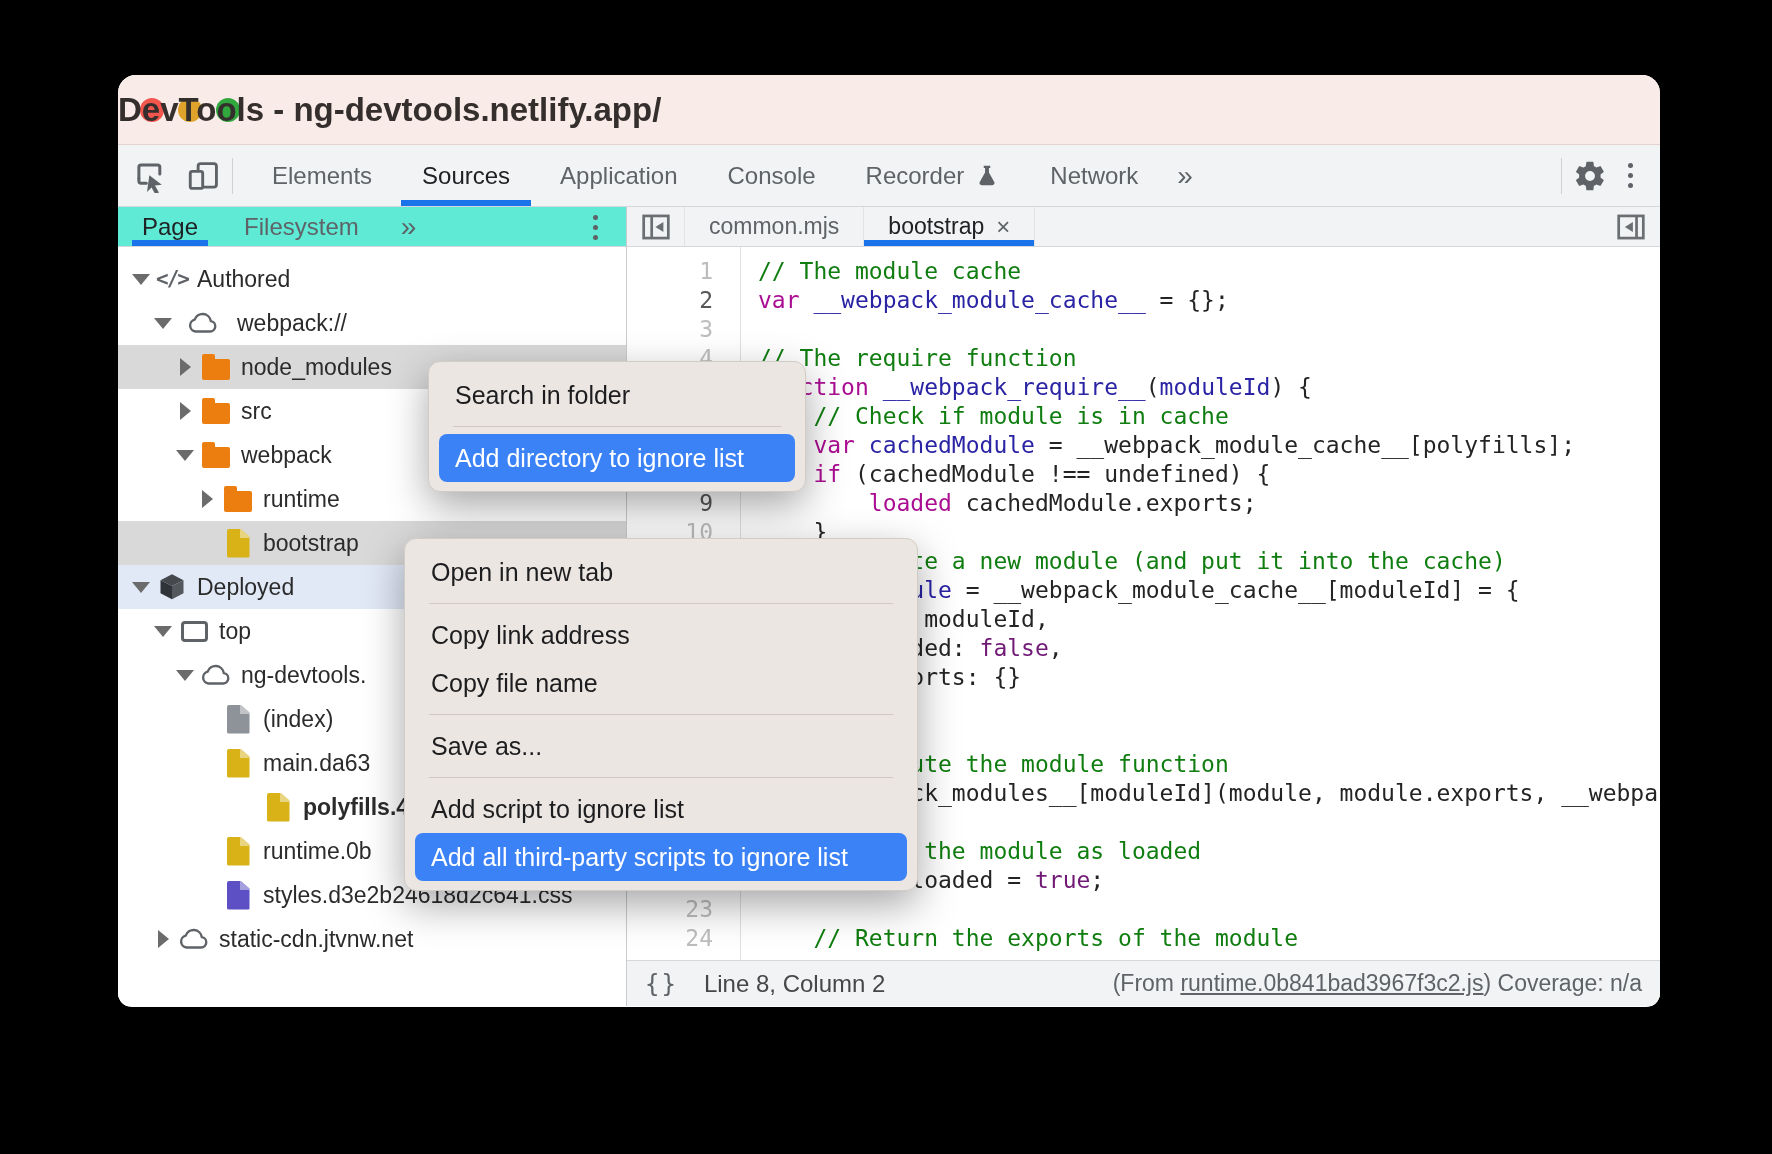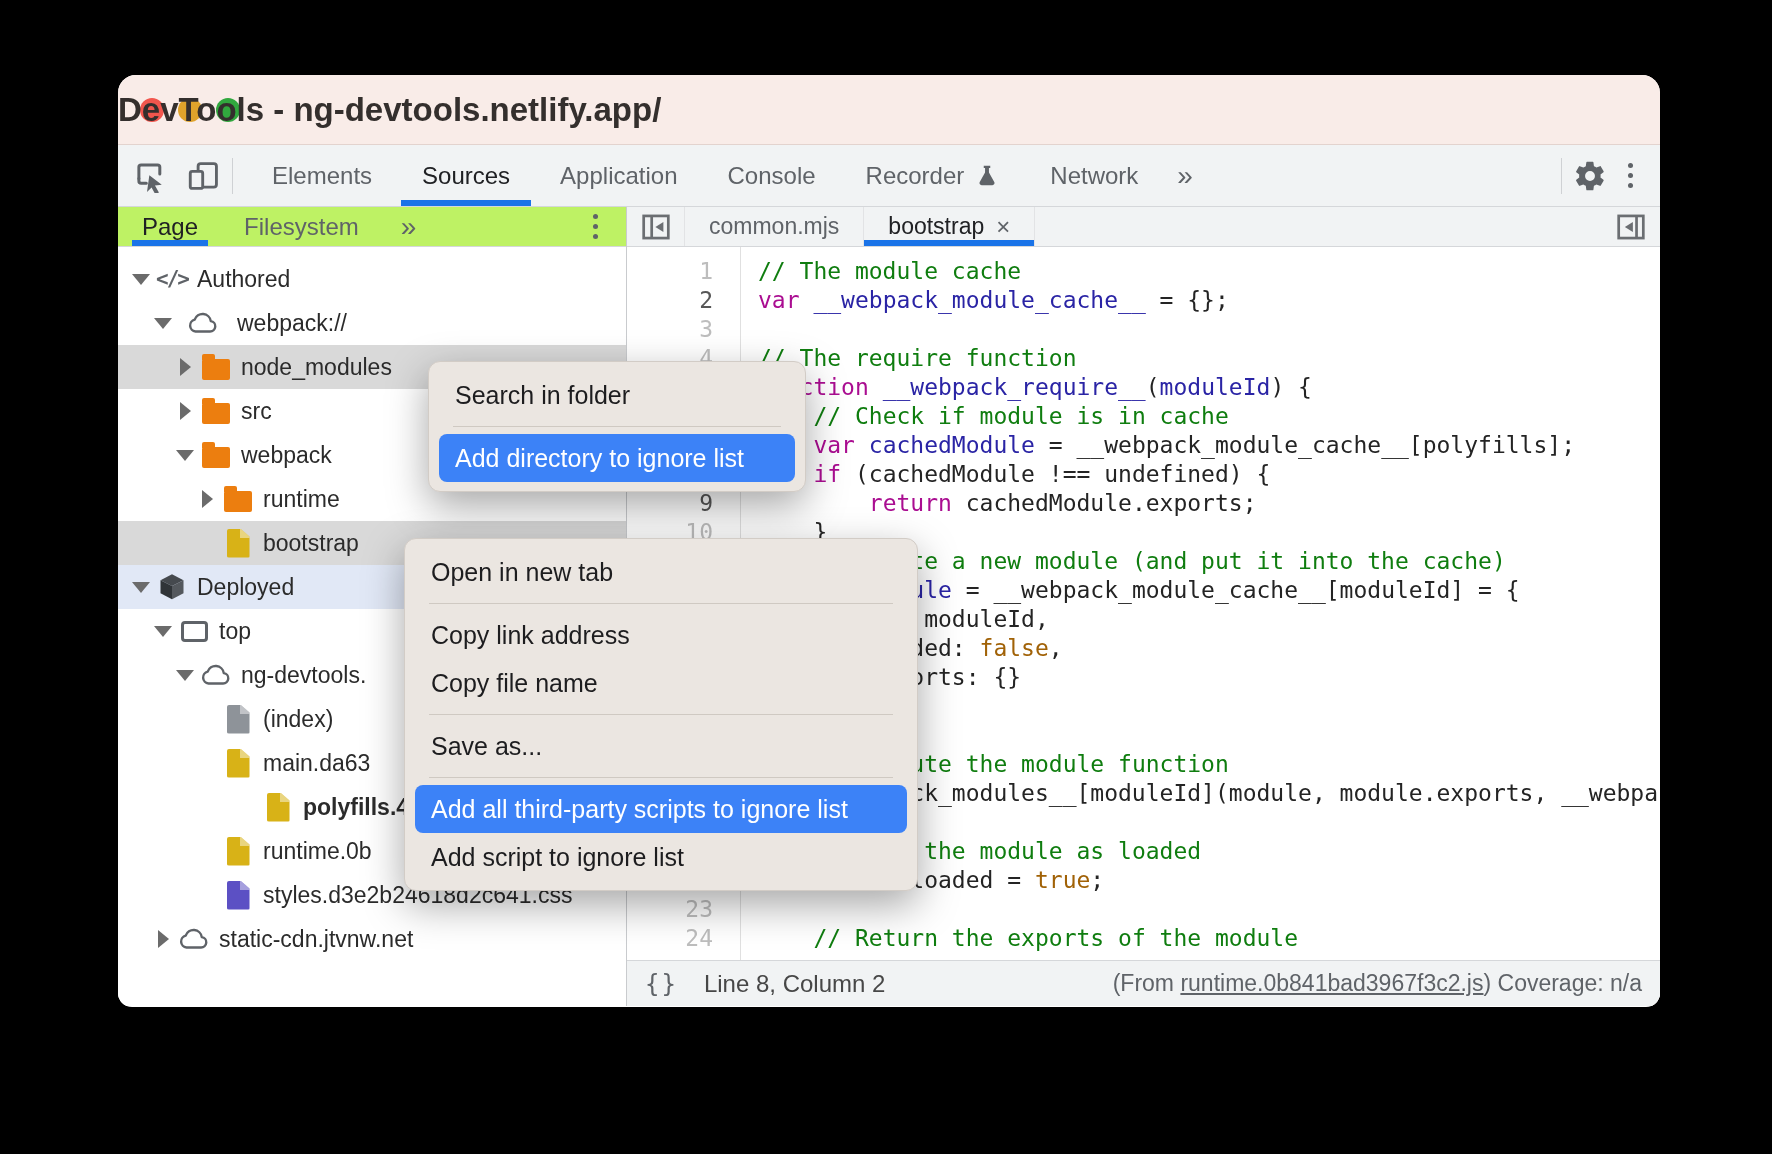--- a/index.html
+++ b/index.html
@@ -32,22 +32,22 @@
   .main-tab.active{color:#202124;}
   .main-tab.active::after{content:"";position:absolute;left:4px;right:4px;bottom:0;height:6px;background:#1a73e8;}
   .chev-more{font-size:28px;color:#5f6368;display:flex;align-items:center;padding:0 14px;}
   .tb-right{margin-left:auto;display:flex;align-items:center;}
   .dots-v{display:flex;flex-direction:column;gap:5px;align-items:center;justify-content:center;}
   .dots-v i{width:5px;height:5px;border-radius:50%;background:#5f6368;display:block;}
 
   
   .main{display:flex;height:799px;}
   .sidebar{width:509px;border-right:1px solid #c9cbce;display:flex;flex-direction:column;background:#fff;}
-  .pane-header{height:40px;background:#bef264;border-bottom:1px solid #d5d7da;
-    display:flex;align-items:center;padding:0 14px 0 14px;font-size:24px;color:#5f6368;}
+  .pane-header{height:40px;background:#5eead4;border-bottom:1px solid #d5d7da;
+    display:flex;padding:0 14px 0 14px;font-size:24px;color:#5f6368;}
   .pane-tab{padding:0 10px;height:100%;display:flex;align-items:center;position:relative;margin-right:26px;}
   .pane-tab.active{color:#202124;}
   .pane-tab.active::after{content:"";position:absolute;left:0;right:0;bottom:0;height:6px;background:#1a73e8;}
 
   
   .tree{flex:1;overflow:hidden;padding-top:10px;font-size:23px;color:#2b2b2b;}
   .tree-row{height:44px;display:flex;align-items:center;white-space:nowrap;}
   .tree-row.sel-gray{background:#d9d9d9;}
   .tree-row.sel-blue{background:#e1e8f6;}
   .tw-arrow{width:26px;display:flex;justify-content:center;flex:none;}
@@ -78,21 +78,21 @@
   .code-area{position:relative;flex:1;overflow:hidden;background:#fff;
     font-family:"DejaVu Sans Mono",monospace;font-size:23px;line-height:29px;}
   .gutter{position:absolute;left:0;top:0;bottom:0;width:114px;border-right:1px solid #e0e0e0;background:#fff;padding-top:10px;}
   .gut-n{height:29px;text-align:right;padding-right:27px;color:#bdbdbd;}
   .gut-n.em{color:#575757;}
   .code-lines{position:absolute;left:115px;top:10px;right:0;bottom:0;overflow:hidden;padding-left:16px;}
   .cl{height:29px;white-space:pre;color:#242424;}
   .tok-com{color:#0f7d0f;}
   .tok-kw{color:#aa0d91;}
   .tok-def{color:#2a24a5;}
-  .tok-atom{color:#a16207;}
+  .tok-atom{color:#701a75;}
 
   .statusbar{height:46px;background:#f1f3f4;border-top:1px solid #d5d7da;
     display:flex;align-items:center;font-size:23px;color:#5f6368;padding:0 18px;}
   .fmt-btn{font-family:"DejaVu Sans Mono",monospace;font-size:24px;color:#5f6368;letter-spacing:2px;margin-right:26px;}
   .pos-text{color:#474747;font-size:24px;}
   .sb-right{margin-left:auto;white-space:nowrap;}
   .sb-link{text-decoration:underline;}
 
   
   .ctx{position:absolute;background:#ebe6e1;border:1px solid #d2ccc6;border-radius:12px;
@@ -400,21 +400,21 @@
           </div>
         <div class="code-lines" id="code-lines">
             <div class="cl"><span class="tok-com">// The module cache</span></div>
             <div class="cl"><span class="tok-kw">var </span><span class="tok-def">__webpack_module_cache__</span><span> = {};</span></div>
             <div class="cl">&nbsp;</div>
             <div class="cl"><span class="tok-com">// The require function</span></div>
             <div class="cl"><span class="tok-kw">function </span><span class="tok-def">__webpack_require__</span><span>(</span><span class="tok-def">moduleId</span><span>) {</span></div>
             <div class="cl"><span>    </span><span class="tok-com">// Check if module is in cache</span></div>
             <div class="cl"><span>    </span><span class="tok-kw">var </span><span class="tok-def">cachedModule</span><span> = __webpack_module_cache__[polyfills];</span></div>
             <div class="cl"><span>    </span><span class="tok-kw">if</span><span> (cachedModule !== undefined) {</span></div>
-            <div class="cl"><span>        </span><span class="tok-kw">return</span><span> cachedModule.exports;</span></div>
+            <div class="cl"><span>        </span><span class="tok-kw">loaded</span><span> cachedModule.exports;</span></div>
             <div class="cl"><span>    }</span></div>
             <div class="cl"><span>    </span><span class="tok-com">// Create a new module (and put it into the cache)</span></div>
             <div class="cl"><span>    </span><span class="tok-kw">var </span><span class="tok-def">module</span><span> = __webpack_module_cache__[moduleId] = {</span></div>
             <div class="cl"><span>        id: moduleId,</span></div>
             <div class="cl"><span>        loaded: </span><span class="tok-atom">false</span><span>,</span></div>
             <div class="cl"><span>        exports: {}</span></div>
             <div class="cl"><span>    };</span></div>
             <div class="cl">&nbsp;</div>
             <div class="cl"><span>    </span><span class="tok-com">// Execute the module function</span></div>
             <div class="cl"><span>    __webpack_modules__[moduleId](module, module.exports, __webpack_require__);</span></div>
@@ -443,15 +443,15 @@
     <div class="ctx-item hl">Add directory to ignore list</div>
   </div>
 <div class="ctx" id="menu-file">
     <div class="ctx-item">Open in new tab</div>
     <div class="ctx-sep"></div>
     <div class="ctx-item">Copy link address</div>
     <div class="ctx-item">Copy file name</div>
     <div class="ctx-sep"></div>
     <div class="ctx-item">Save as...</div>
     <div class="ctx-sep"></div>
+    <div class="ctx-item">Add script to ignore list</div>
     <div class="ctx-item hl">Add all third-party scripts to ignore list</div>
-    <div class="ctx-item">Add script to ignore list</div>
   </div>
 
 </body></html>

